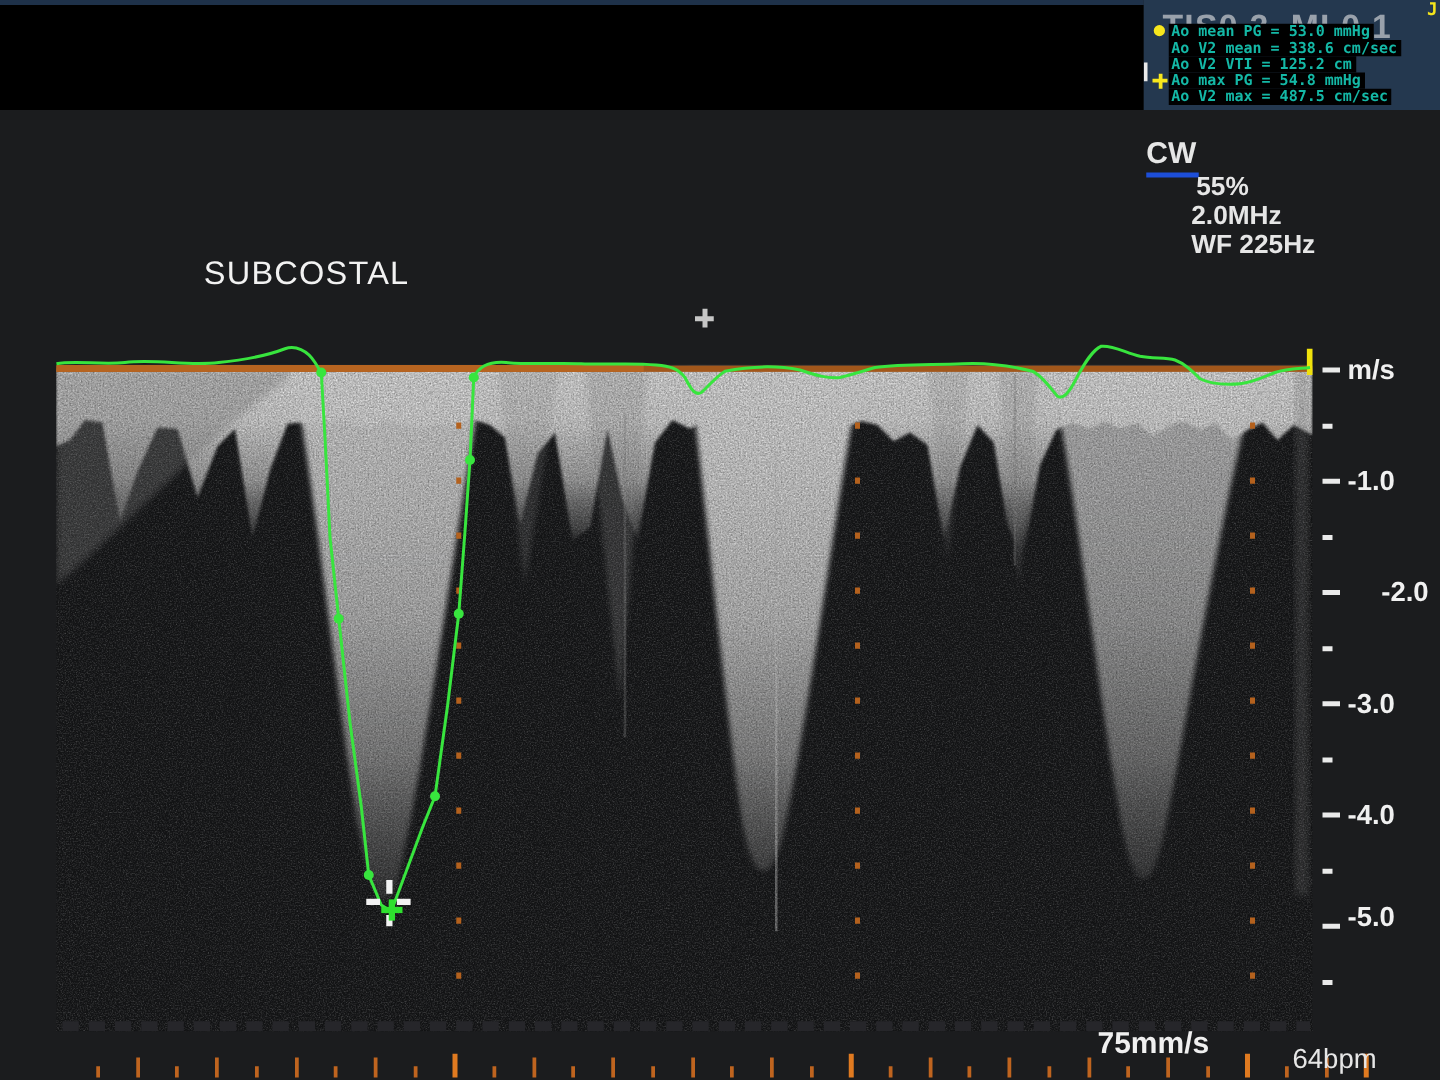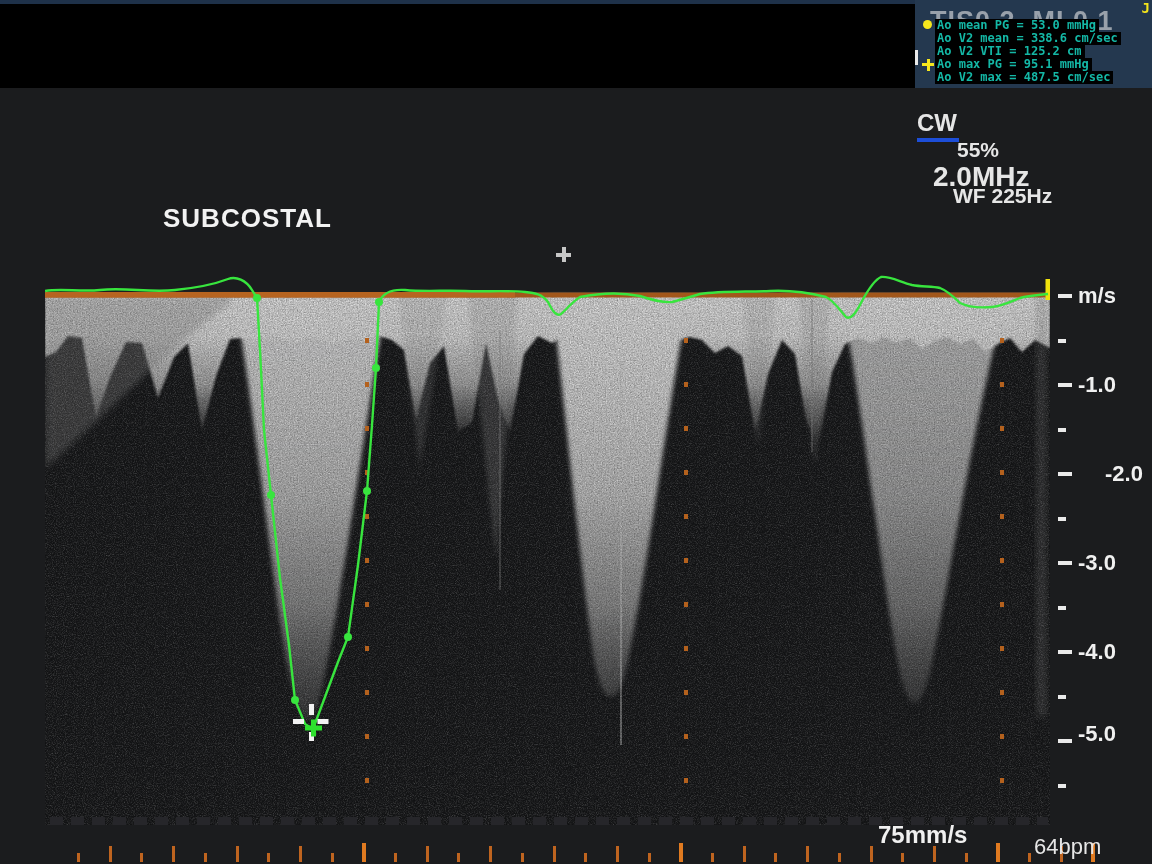--- a/index.html
+++ b/index.html
@@ -20,23 +20,23 @@
   .meas-marker.circle::before{content:"";position:absolute;left:2px;top:1px;width:9px;height:9px;
       border-radius:50%;background:#f7e71d;}
   .meas-marker.plus::before{content:"";position:absolute;left:1px;top:5px;width:12px;height:3px;background:#f7e71d;}
   .meas-marker.plus::after{content:"";position:absolute;left:5.5px;top:0.5px;width:3px;height:12px;background:#f7e71d;}
   .meas-text{font:bold 12px/13px "DejaVu Sans Mono",monospace;background:#000;color:#14b8a6;
              padding:0 3px 0 2px;white-space:pre;}
   
   .mode-line{color:#e6e6e6;font-weight:600;}
   .cw{left:917px;top:109px;font-size:24px;border-bottom:4px solid #1d4ed8;padding:0 2px 1px 0;}
   .pwr{left:957px;top:138px;font-size:21px;}
-  .frq{left:933px;top:161px;font-size:28px;}
+  .frq{left:953px;top:161px;font-size:21px;}
   .wf {left:953px;top:184px;font-size:21px;}
-  .view-label{left:163px;top:203px;font-size:26px;font-weight:bold;color:#f2f2f2;letter-spacing:1px;}
+  .view-label{left:163px;top:203px;font-size:26px;font-weight:normal;color:#f2f2f2;letter-spacing:1px;}
   
   .cr-icon{left:556px;top:247px;width:15px;height:15px;}
   .cr-icon::before{content:"";position:absolute;left:0;top:5.5px;width:15px;height:4px;background:#c6c6c6;}
   .cr-icon::after{content:"";position:absolute;left:5.5px;top:0;width:4px;height:15px;background:#c6c6c6;}
   .cr-grid{left:595px;top:241px;display:grid;grid-template-columns:48px auto;column-gap:22px;
            row-gap:5px;font-size:22px;font-weight:bold;color:#c9c9c9;}
   
   .ax-dash{position:absolute;left:1058px;height:4px;background:#eaeaea;}
   .ax-label{position:absolute;left:1078px;font-size:22px;font-weight:bold;color:#f0f0f0;line-height:28px;}
   
@@ -174,21 +174,21 @@
         <div class="meas-row">
       <span class="meas-marker none"></span>
       <span class="meas-text">Ao V2 mean = 338.6 cm/sec</span>
     </div>
         <div class="meas-row">
       <span class="meas-marker none"></span>
       <span class="meas-text">Ao V2 VTI = 125.2 cm</span>
     </div>
         <div class="meas-row">
       <span class="meas-marker plus"></span>
-      <span class="meas-text">Ao max PG = 95.1 mmHg</span>
+      <span class="meas-text">Ao max PG = 54.8 mmHg</span>
     </div>
         <div class="meas-row">
       <span class="meas-marker none"></span>
       <span class="meas-text">Ao V2 max = 487.5 cm/sec</span>
     </div>
       </div>
   </div>
 
   <div class="abs mode-line cw">CW</div>
   <div class="abs mode-line pwr">55%</div>

